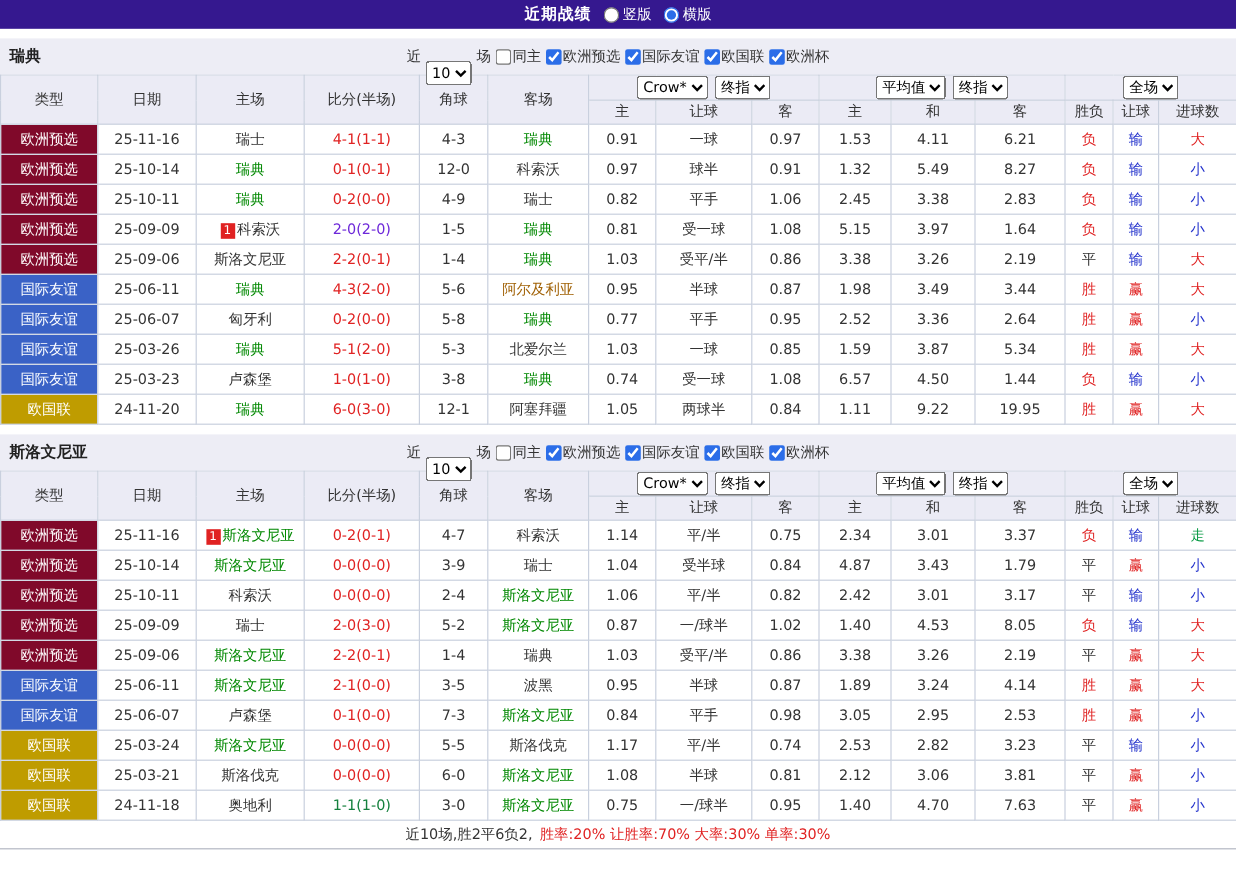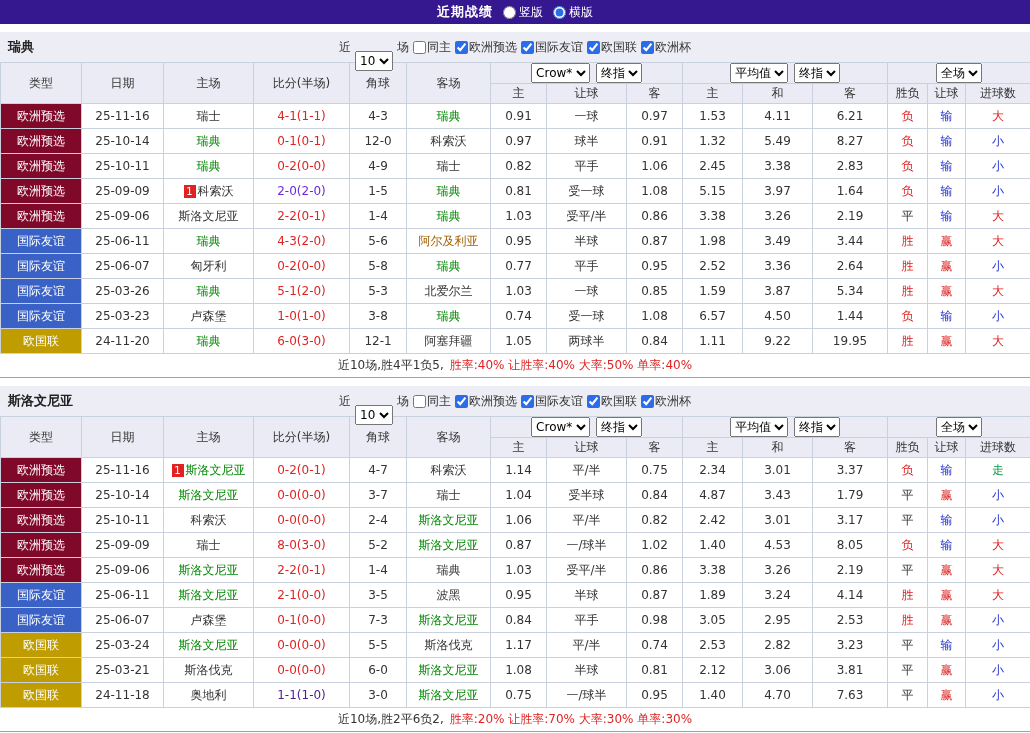--- a/index.html
+++ b/index.html
@@ -334,24 +334,20 @@
           <td>0.84</td>
           <td>1.11</td>
           <td>9.22</td>
           <td>19.95</td>
           <td style="color: rgb(224, 34, 34);">胜</td>
           <td style="color: rgb(224, 34, 34);">赢</td>
           <td style="color: rgb(224, 34, 34);">大</td>
         </tr>
       </tbody>
   </table>
-  <div class="footer-line">
-    <span>近10场,胜4平1负5,</span>
-    <span class="stats">胜率:40% 让胜率:40% 大率:50% 单率:40%</span>
-  </div>
 </div>
 
 <div class="section">
   <div class="section-bar">
     <span class="section-title">斯洛文尼亚</span>
     <div class="filter">
       <span>近</span>
       <select><option>10</option></select>
       <span>场</span>
       <label>
@@ -442,21 +438,21 @@
           <td>3.37</td>
           <td style="color: rgb(224, 34, 34);">负</td>
           <td style="color: rgb(36, 51, 204);">输</td>
           <td style="color: rgb(8, 154, 68);">走</td>
         </tr>
         <tr>
           <td style="color: rgb(255, 255, 255); background: rgb(128, 9, 42);">欧洲预选</td>
           <td>25-10-14</td>
           <td><span style="color: rgb(0, 136, 0);">斯洛文尼亚</span></td>
           <td style="color: rgb(224, 34, 34);">0-0(0-0)</td>
-          <td>3-7</td>
+          <td>3-9</td>
           <td><span style="color: rgb(51, 51, 51);">瑞士</span></td>
           <td>1.04</td>
           <td>受半球</td>
           <td>0.84</td>
           <td>4.87</td>
           <td>3.43</td>
           <td>1.79</td>
           <td style="color: rgb(51, 51, 51);">平</td>
           <td style="color: rgb(224, 34, 34);">赢</td>
           <td style="color: rgb(36, 51, 204);">小</td>
@@ -475,21 +471,21 @@
           <td>3.01</td>
           <td>3.17</td>
           <td style="color: rgb(51, 51, 51);">平</td>
           <td style="color: rgb(36, 51, 204);">输</td>
           <td style="color: rgb(36, 51, 204);">小</td>
         </tr>
         <tr>
           <td style="color: rgb(255, 255, 255); background: rgb(128, 9, 42);">欧洲预选</td>
           <td>25-09-09</td>
           <td><span style="color: rgb(51, 51, 51);">瑞士</span></td>
-          <td style="color: rgb(224, 34, 34);">8-0(3-0)</td>
+          <td style="color: rgb(224, 34, 34);">2-0(3-0)</td>
           <td>5-2</td>
           <td><span style="color: rgb(0, 136, 0);">斯洛文尼亚</span></td>
           <td>0.87</td>
           <td>一/球半</td>
           <td>1.02</td>
           <td>1.40</td>
           <td>4.53</td>
           <td>8.05</td>
           <td style="color: rgb(224, 34, 34);">负</td>
           <td style="color: rgb(36, 51, 204);">输</td>
@@ -577,21 +573,21 @@
           <td>3.06</td>
           <td>3.81</td>
           <td style="color: rgb(51, 51, 51);">平</td>
           <td style="color: rgb(224, 34, 34);">赢</td>
           <td style="color: rgb(36, 51, 204);">小</td>
         </tr>
         <tr>
           <td style="color: rgb(255, 255, 255); background: rgb(191, 156, 0);">欧国联</td>
           <td>24-11-18</td>
           <td><span style="color: rgb(51, 51, 51);">奥地利</span></td>
-          <td style="color: #4c1d95;">1-1(1-0)</td>
+          <td style="color: #15803d;">1-1(1-0)</td>
           <td>3-0</td>
           <td><span style="color: rgb(0, 136, 0);">斯洛文尼亚</span></td>
           <td>0.75</td>
           <td>一/球半</td>
           <td>0.95</td>
           <td>1.40</td>
           <td>4.70</td>
           <td>7.63</td>
           <td style="color: rgb(51, 51, 51);">平</td>
           <td style="color: rgb(224, 34, 34);">赢</td>

